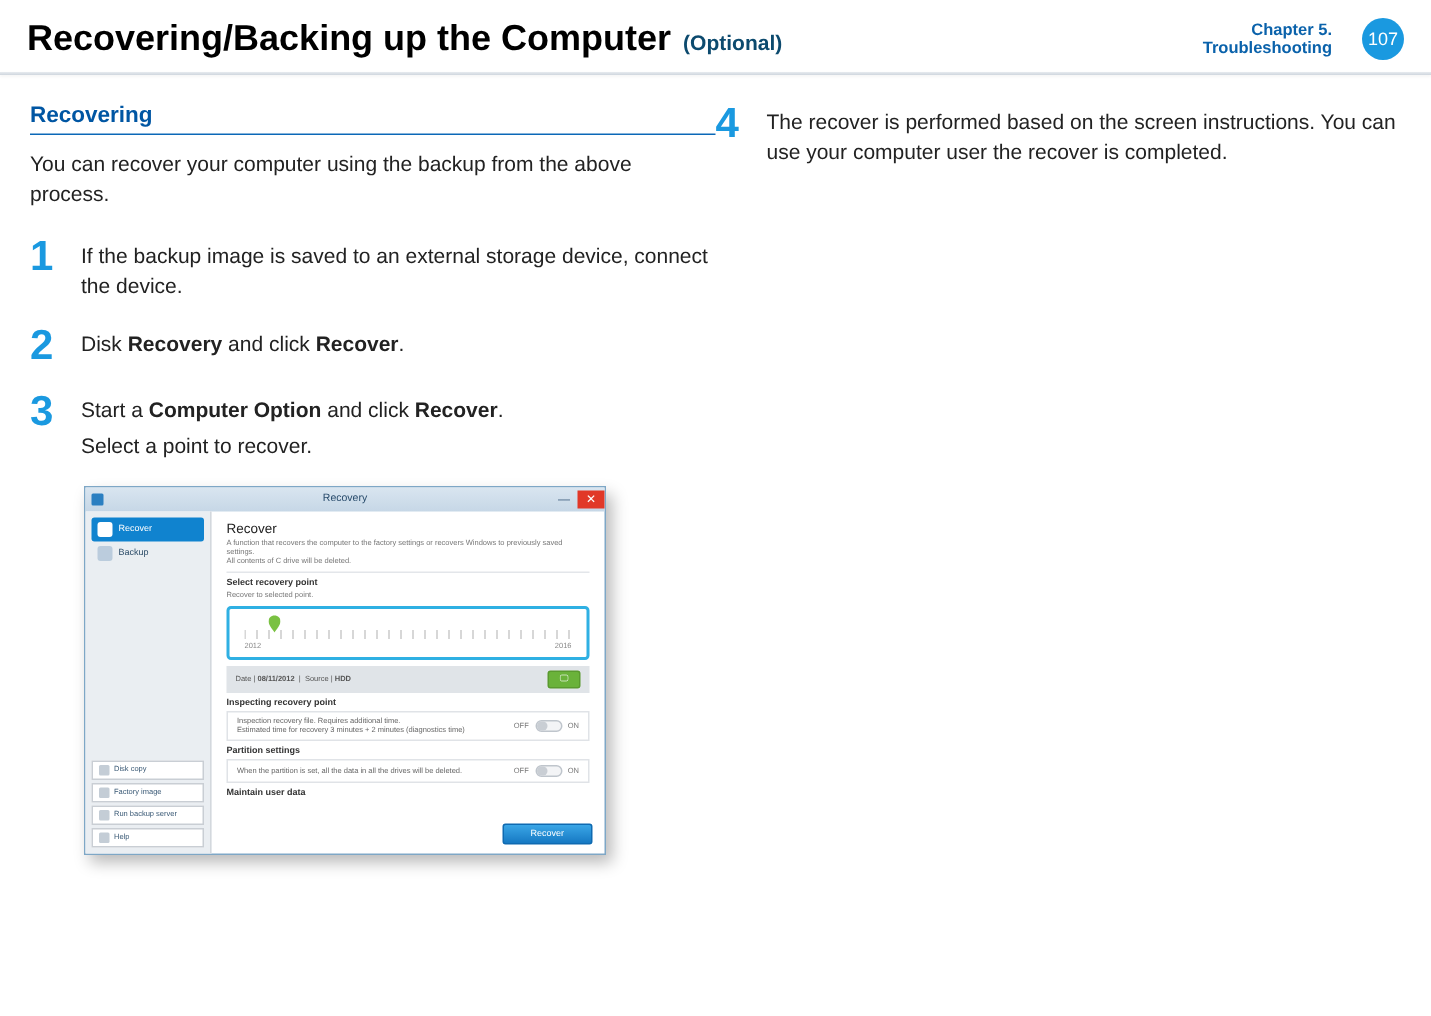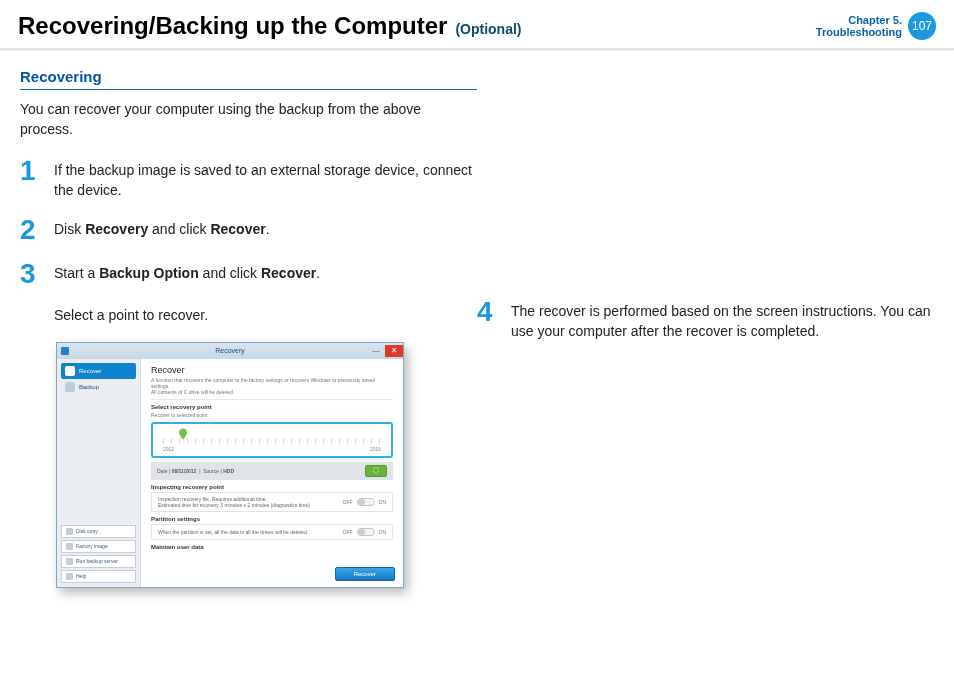--- a/index.html
+++ b/index.html
@@ -13,55 +13,54 @@
     }
     .header {
       display: flex;
       align-items: flex-end;
       justify-content: space-between;
       padding: 12px 18px 8px 18px;
     }
     .title-wrap { display: flex; align-items: baseline; gap: 8px; }
     .title { font-size: 24px; font-weight: 700; color: #000; }
     .optional { font-size: 14px; font-weight: 700; color: #0c4a6e; }
-    .chapter-wrap { display: flex; align-items: center; gap: 6px; }
+    .chapter-wrap { display: flex; align-items: center; gap: 20px; }
     .chapter-text { text-align: right; font-size: 11px; font-weight: 700; color: #0a62ab; line-height: 1.1; }
     .page-badge {
       width: 28px; height: 28px; border-radius: 50%;
       background: #1a99e0; color: #fff; font-size: 12px; font-weight: 400;
       display: flex; align-items: center; justify-content: center;
     }
     .divider {
       height: 2px;
       background: linear-gradient(#e7ebef, #cfd6de);
       margin: 0 0 8px 0;
       box-shadow: 0 1px 2px rgba(0,0,0,0.05);
     }
     .columns {
       display: flex;
       padding: 10px 20px 0 20px;
-      align-items: center;
     }
     .col { flex: 1; }
     .section-head {
       color: #0056a3;
       font-weight: 700;
       font-size: 15px;
       border-bottom: 1px solid #0b68b7;
       padding-bottom: 4px;
       margin-bottom: 10px;
     }
     .intro { font-size: 14px; line-height: 1.4; margin-bottom: 18px; }
     .step { display: flex; gap: 12px; margin-bottom: 16px; }
     .step-num {
       color: #1a99e0; font-weight: 700; font-size: 28px; line-height: 1;
       min-width: 22px;
     }
     .step-body { font-size: 14px; line-height: 1.4; padding-top: 4px; }
-    .step-body .sub { margin-top: 22px; display:block; }
+    .step-body .sub { margin-top: 4px; display:block; }
 
     
     .screenshot {
       border: 1px solid #7ea7c6;
       box-shadow: 4px 5px 10px rgba(0,0,0,0.28);
       width: 348px;
       margin-left: 36px;
       margin-top: 6px;
       background: #fff;
       font-size: 7px;
@@ -167,21 +166,21 @@
     <div class="step">
       <div class="step-num">2</div>
       <div class="step-body">
         <span>Disk </span><b>Recovery</b><span> and click </span><b>Recover</b><span>.</span>
       </div>
     </div>
 
     <div class="step">
       <div class="step-num">3</div>
       <div class="step-body">
-        <span>Start a </span><b>Backup Option</b><span> and click </span><b>Recover</b><span>.</span>
+        <span>Start a </span><b>Computer Option</b><span> and click </span><b>Recover</b><span>.</span>
         <span class="sub">Select a point to recover.</span>
       </div>
     </div>
 
     <div class="screenshot">
       <div class="ss-titlebar">
         <span class="ss-appicon"></span>
         <span class="ss-title">Recovery</span>
         <div class="ss-ctrls">
           <div class="ss-ctrl min">—</div>
@@ -272,16 +271,16 @@
 
           <div class="ss-recover-btn">Recover</div>
         </div>
       </div>
     </div>
   </div>
 
   <div class="col">
     <div class="step">
       <div class="step-num">4</div>
-      <div class="step-body">The recover is performed based on the screen instructions. You can use your computer after the recover is completed.</div>
+      <div class="step-body">The recover is performed based on the screen instructions. You can use your computer user the recover is completed.</div>
     </div>
   </div>
 </div>
 
 </body></html>

